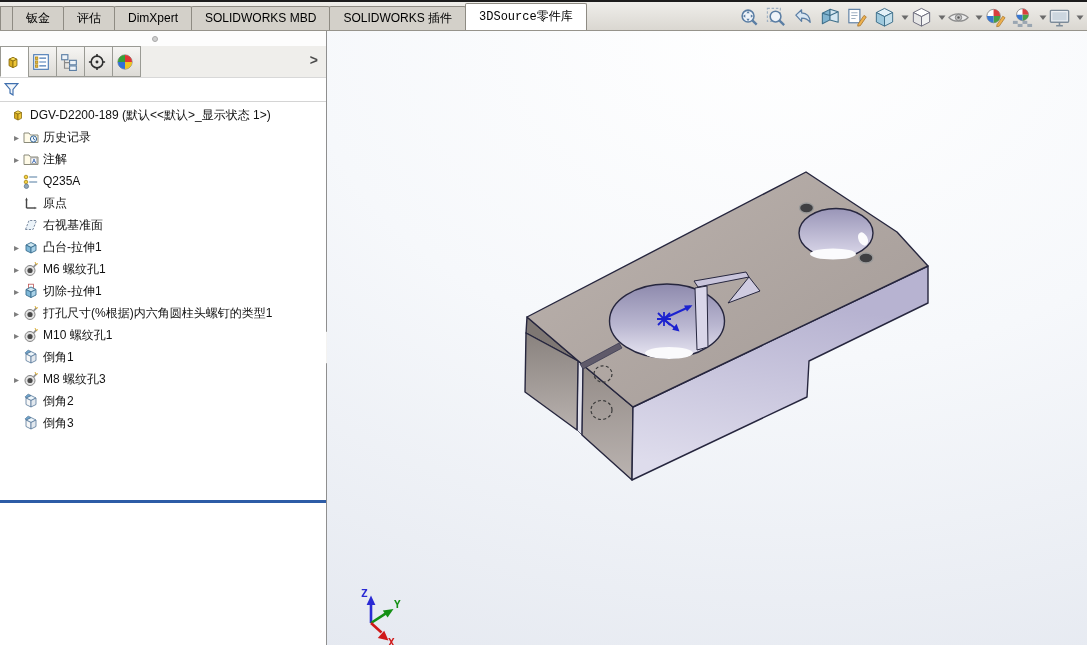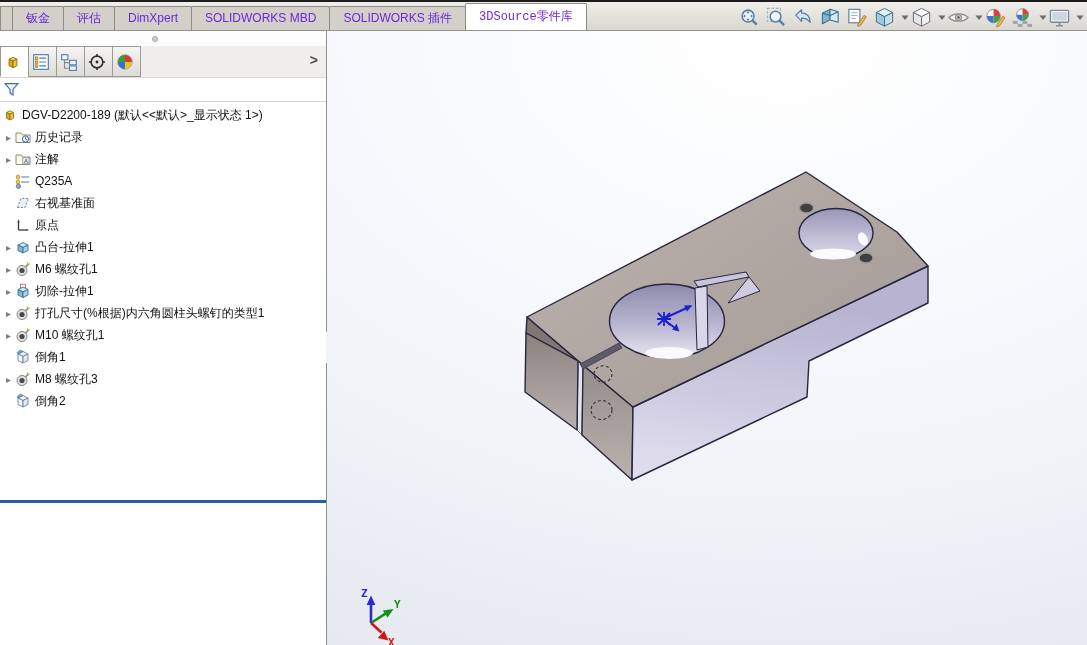--- a/index.html
+++ b/index.html
@@ -6,21 +6,21 @@
   *{box-sizing:border-box;}
   .screen{position:relative;width:1087px;height:645px;overflow:hidden;
     font-family:"Liberation Sans","DejaVu Sans",sans-serif;background:#fff;}
 
   
   .topbar{position:absolute;left:0;top:0;width:1087px;height:31px;
     background:linear-gradient(#efeeea,#dad7d1);
     border-top:2px solid #1c1c1c;border-bottom:1px solid #96938b;}
   .rtabs{position:absolute;left:0;bottom:0;display:flex;align-items:flex-end;}
   .rtab-stub{width:13px;height:24px;background:#d3d0c9;border:1px solid #8e8b83;border-bottom:none;margin-right:-1px;}
-  .rtab{height:24px;line-height:23px;padding:0 13px;font-size:12px;color:#6d28d9;
+  .rtab{height:24px;line-height:23px;padding:0 13px;font-size:12px;color:#000000;
     background:#d3d0c9;border:1px solid #8e8b83;border-bottom:none;margin-right:-1px;
     border-radius:2px 2px 0 0;white-space:nowrap;cursor:default;}
   .rtab.active{background:#ffffff;height:27px;line-height:26px;font-family:Liberation Mono, monospace;}
   .hud{position:absolute;right:2px;top:2px;display:flex;align-items:center;height:27px;}
   .hud-btn{width:27px;height:26px;display:flex;align-items:center;justify-content:center;border-radius:2px;}
   .hud-dd{width:10px;height:26px;display:flex;align-items:center;justify-content:center;}
 
   
   .panel{position:absolute;left:0;top:31px;width:327px;height:614px;background:#fff;
     border-right:1px solid #8f8f8f;}
@@ -30,21 +30,21 @@
   .mgr-tabs{height:32px;display:flex;align-items:stretch;position:relative;background:#efeeeb;
     border-bottom:1px solid #d8d8d8;}
   .mgr-tab{width:29px;display:flex;align-items:center;justify-content:center;
     background:linear-gradient(#f6f5f3,#dddbd6);border:1px solid #9a9a94;margin-right:-1px;}
   .mgr-tab.active{background:#ffffff;border-bottom-color:#ffffff;}
   .mgr-chevron{position:absolute;right:8px;top:6px;font-size:14px;color:#4a4a4a;font-weight:bold;}
   .filter-row{height:24px;display:flex;align-items:center;padding-left:3px;
     border-bottom:1px solid #d4d4d4;background:#fff;}
   .tree{padding-top:2px;}
   .tree-row{height:22px;display:flex;align-items:center;font-size:12px;color:#111;
-    padding-left:2px;white-space:nowrap;cursor:default;}
+    padding-left:10px;white-space:nowrap;cursor:default;}
   .tw-arrow{width:13px;font-size:10px;color:#7d7d7d;text-align:center;flex:0 0 13px;}
   .icon{display:inline-flex;align-items:center;justify-content:center;margin-right:4px;flex:0 0 auto;}
   .tw-label{white-space:nowrap;}
   .rollback{position:absolute;left:0;top:469px;width:326px;height:3px;}
 
   
   .vsplit-handle{position:absolute;left:326px;top:331px;width:14px;height:33px;
     background:#f4f3f1;border:1px solid #a5a5a5;border-left:none;border-radius:0 6px 6px 0;}
   .vsplit-handle .dot{position:absolute;left:4px;top:13px;width:5px;height:5px;border-radius:50%;
     background:#bdbdbd;border:1px solid #909090;}
@@ -333,40 +333,40 @@
               <rect x="6.2" y="8.1" width="8" height="1.8" rx="0.5" fill="#a8bdd0"></rect>
               <circle cx="3.4" cy="13.3" r="2.2" fill="#8fa6b8" stroke="#5a7088" stroke-width="0.7"></circle>
             </svg>
           </span>
           <span class="tw-label">Q235A</span>
         </div>
         <div class="tree-row">
           <span class="tw-arrow"></span>
           <span class="icon">
             <svg width="16" height="16" viewBox="0 0 16 16">
-              <path d="M2.5 12.5 L6 3.5 L13.5 3.5 L10 12.5 Z" fill="rgba(190,215,235,0.3)" stroke="#7a8aa0" stroke-width="1" stroke-dasharray="2.2 1.4"></path>
-            </svg>
-          </span>
-          <span class="tw-label">右视基准面</span>
-        </div>
-        <div class="tree-row">
-          <span class="tw-arrow"></span>
-          <span class="icon">
-            <svg width="16" height="16" viewBox="0 0 16 16">
               <g stroke="#444" stroke-width="1.4">
                 <path d="M3.5 13 L3.5 5" fill="none"></path>
                 <path d="M3.5 2.5 L2.2 5.2 L4.8 5.2 Z" stroke="none" fill="#444"></path>
                 <path d="M3.5 13 L11.5 13" fill="none"></path>
                 <path d="M14 13 L11.3 11.7 L11.3 14.3 Z" stroke="none" fill="#444"></path>
               </g>
             </svg>
           </span>
           <span class="tw-label">原点</span>
         </div>
         <div class="tree-row">
+          <span class="tw-arrow"></span>
+          <span class="icon">
+            <svg width="16" height="16" viewBox="0 0 16 16">
+              <path d="M2.5 12.5 L6 3.5 L13.5 3.5 L10 12.5 Z" fill="rgba(190,215,235,0.3)" stroke="#7a8aa0" stroke-width="1" stroke-dasharray="2.2 1.4"></path>
+            </svg>
+          </span>
+          <span class="tw-label">右视基准面</span>
+        </div>
+        <div class="tree-row">
           <span class="tw-arrow">▸</span>
           <span class="icon">
             <svg width="16" height="16" viewBox="0 0 16 16">
               <g stroke="#3a6d8f" stroke-width="0.9" stroke-linejoin="round">
                 <path d="M3 6 L8 3.5 L13 6 L8 8.5 Z" fill="#cde7f2"></path>
                 <path d="M3 6 L8 8.5 L8 14 L3 11.5 Z" fill="#7fb8d8"></path>
                 <path d="M13 6 L8 8.5 L8 14 L13 11.5 Z" fill="#a9d2e8"></path>
               </g>
             </svg>
           </span>
@@ -454,20 +454,34 @@
             <svg width="16" height="16" viewBox="0 0 16 16">
               <g stroke="#557799" stroke-width="0.8" stroke-linejoin="round">
                 <path d="M8 2.5 L13 5 L8 7.5 L3 5 Z" fill="#eef6fb"></path>
                 <path d="M3 5 L8 7.5 L8 14 L3 11.5 Z" fill="#f7f7f7"></path>
                 <path d="M13 5 L8 7.5 L8 14 L13 11.5 Z" fill="#e2e8ee"></path>
                 <path d="M3 5 L8 2.5 L5.2 1.2 L2.2 3.8 Z" fill="#6fa8d0"></path>
               </g>
             </svg>
           </span>
           <span class="tw-label">倒角2</span>
+        </div>
+        <div class="tree-row">
+          <span class="tw-arrow"></span>
+          <span class="icon">
+            <svg width="16" height="16" viewBox="0 0 16 16">
+              <g stroke="#557799" stroke-width="0.8" stroke-linejoin="round">
+                <path d="M8 2.5 L13 5 L8 7.5 L3 5 Z" fill="#eef6fb"></path>
+                <path d="M3 5 L8 7.5 L8 14 L3 11.5 Z" fill="#f7f7f7"></path>
+                <path d="M13 5 L8 7.5 L8 14 L13 11.5 Z" fill="#e2e8ee"></path>
+                <path d="M3 5 L8 2.5 L5.2 1.2 L2.2 3.8 Z" fill="#6fa8d0"></path>
+              </g>
+            </svg>
+          </span>
+          <span class="tw-label">倒角3</span>
         </div>
       </div>
     <div class="rollback" style="background: rgb(45, 92, 166);"></div>
   </div>
 
   <div class="vsplit-handle">
     <div class="dot"></div>
   </div>
 
   <div class="viewport">

